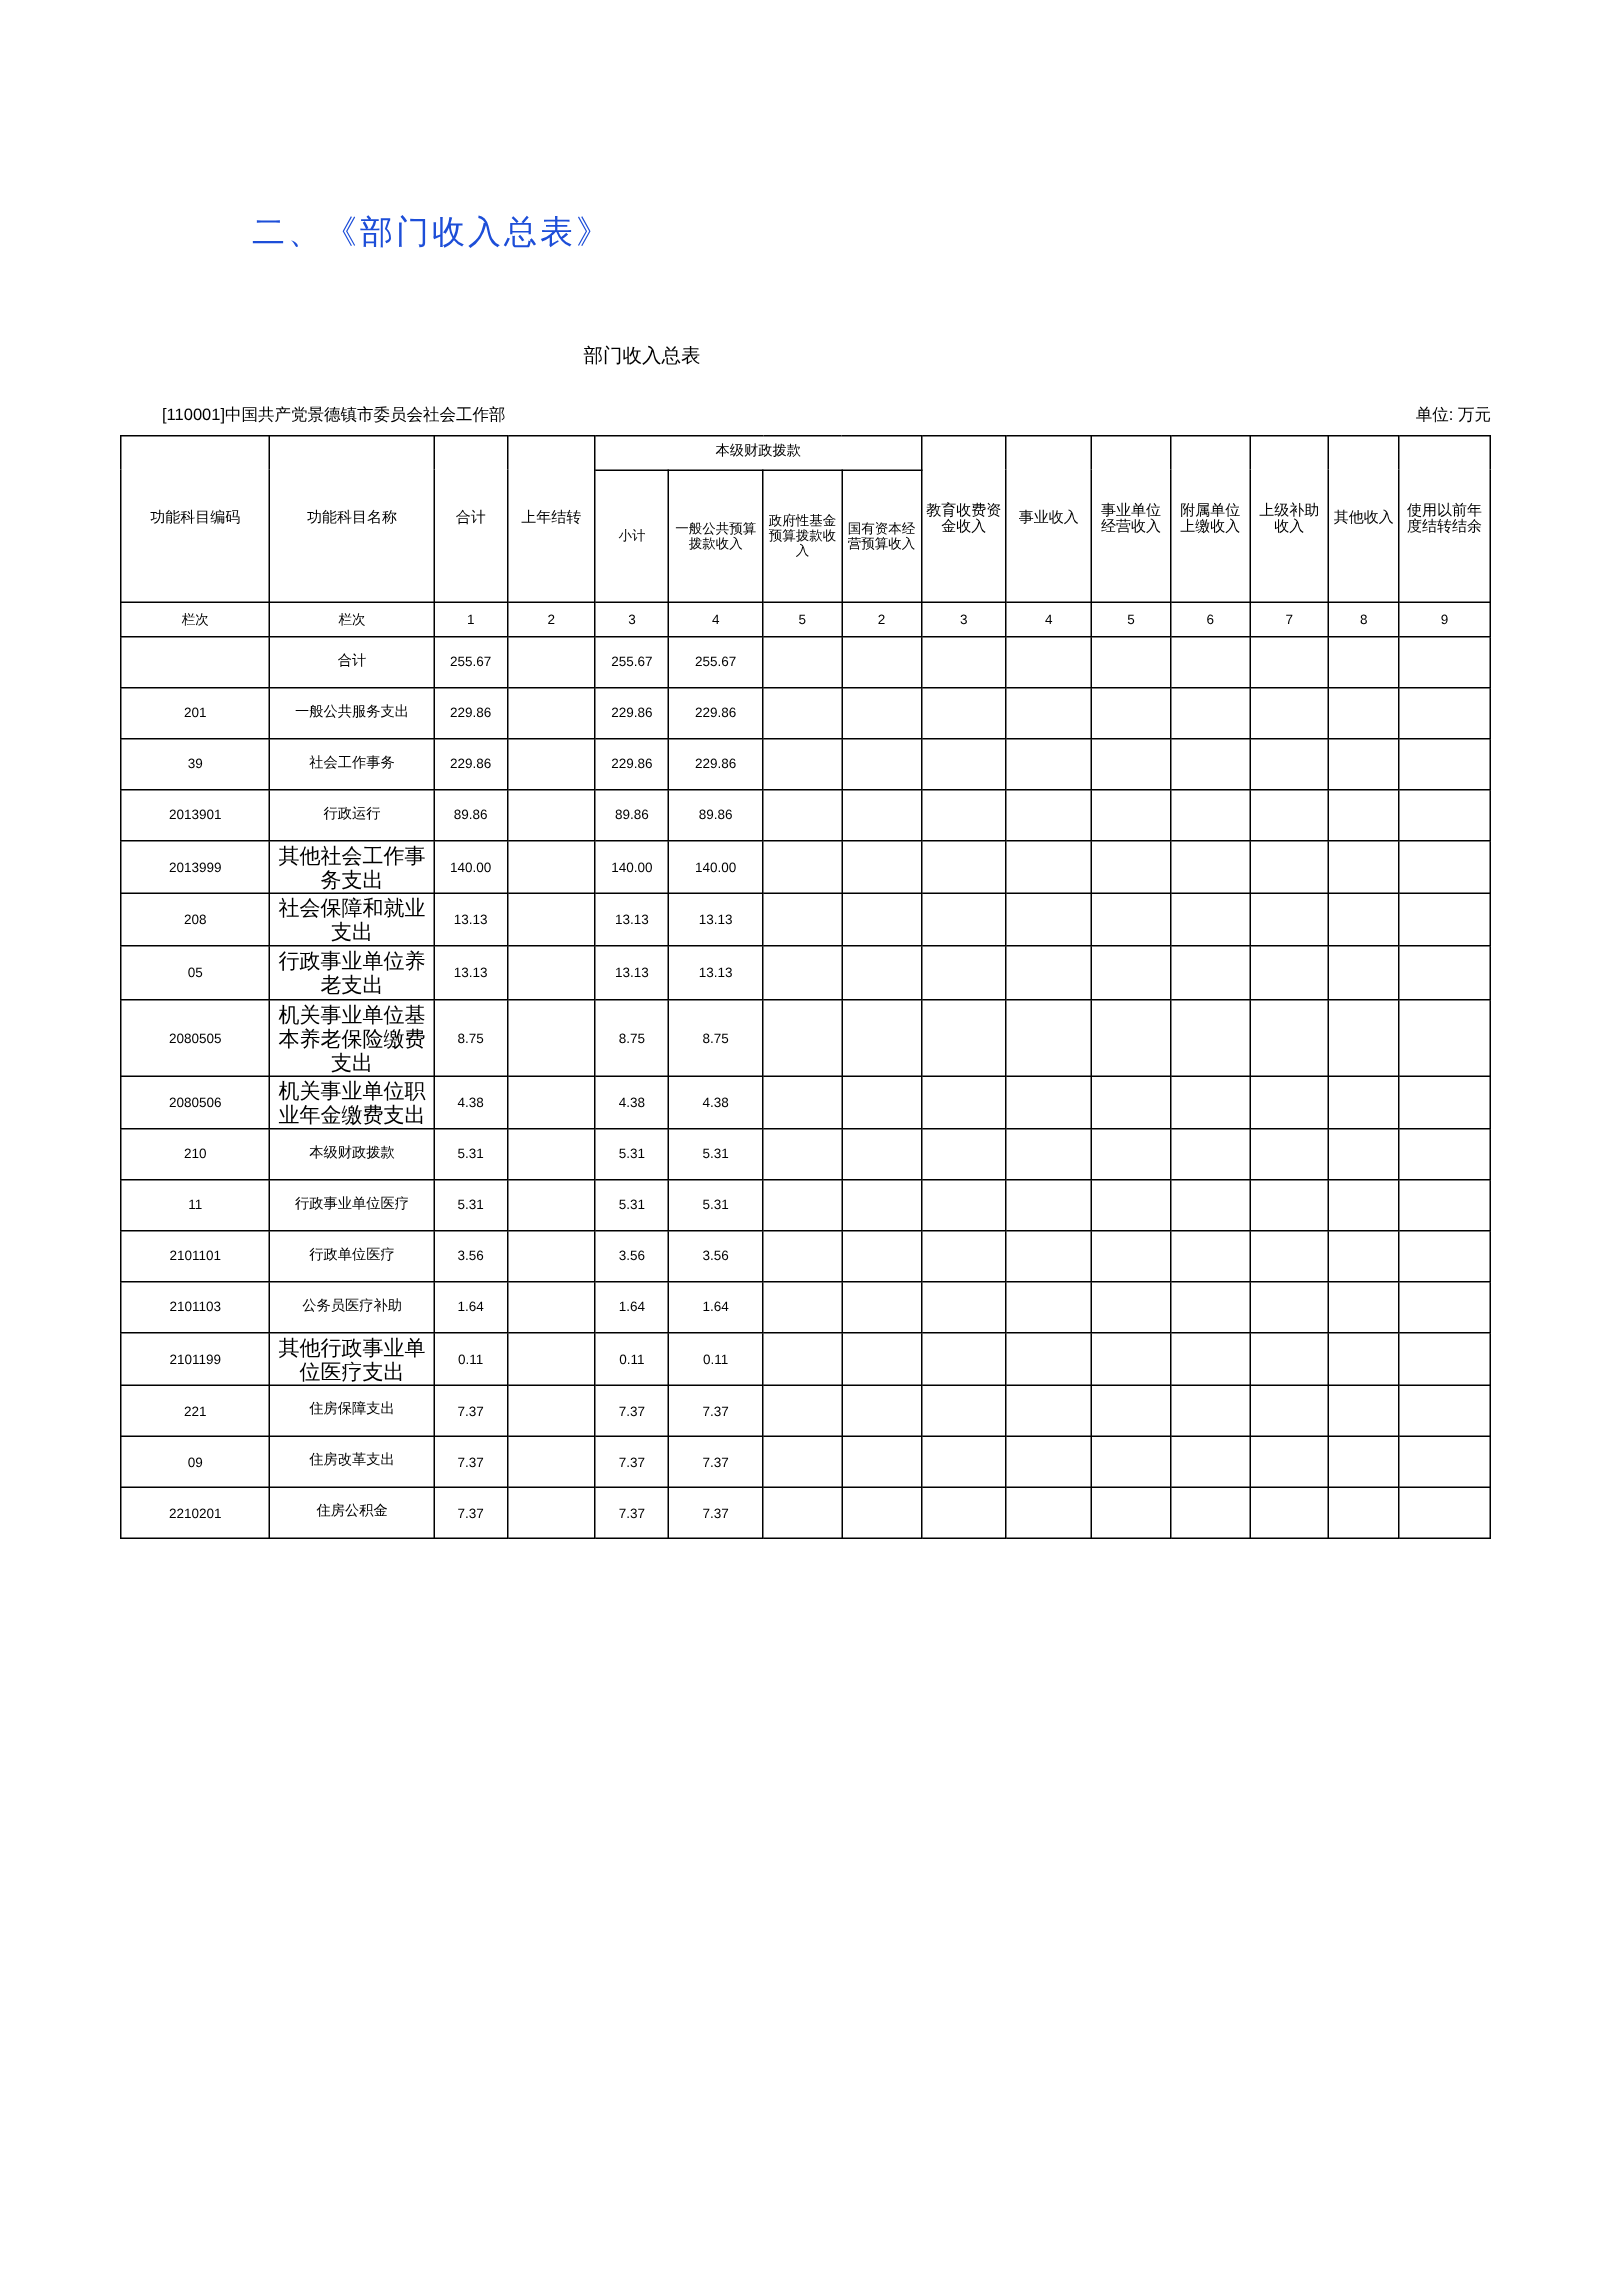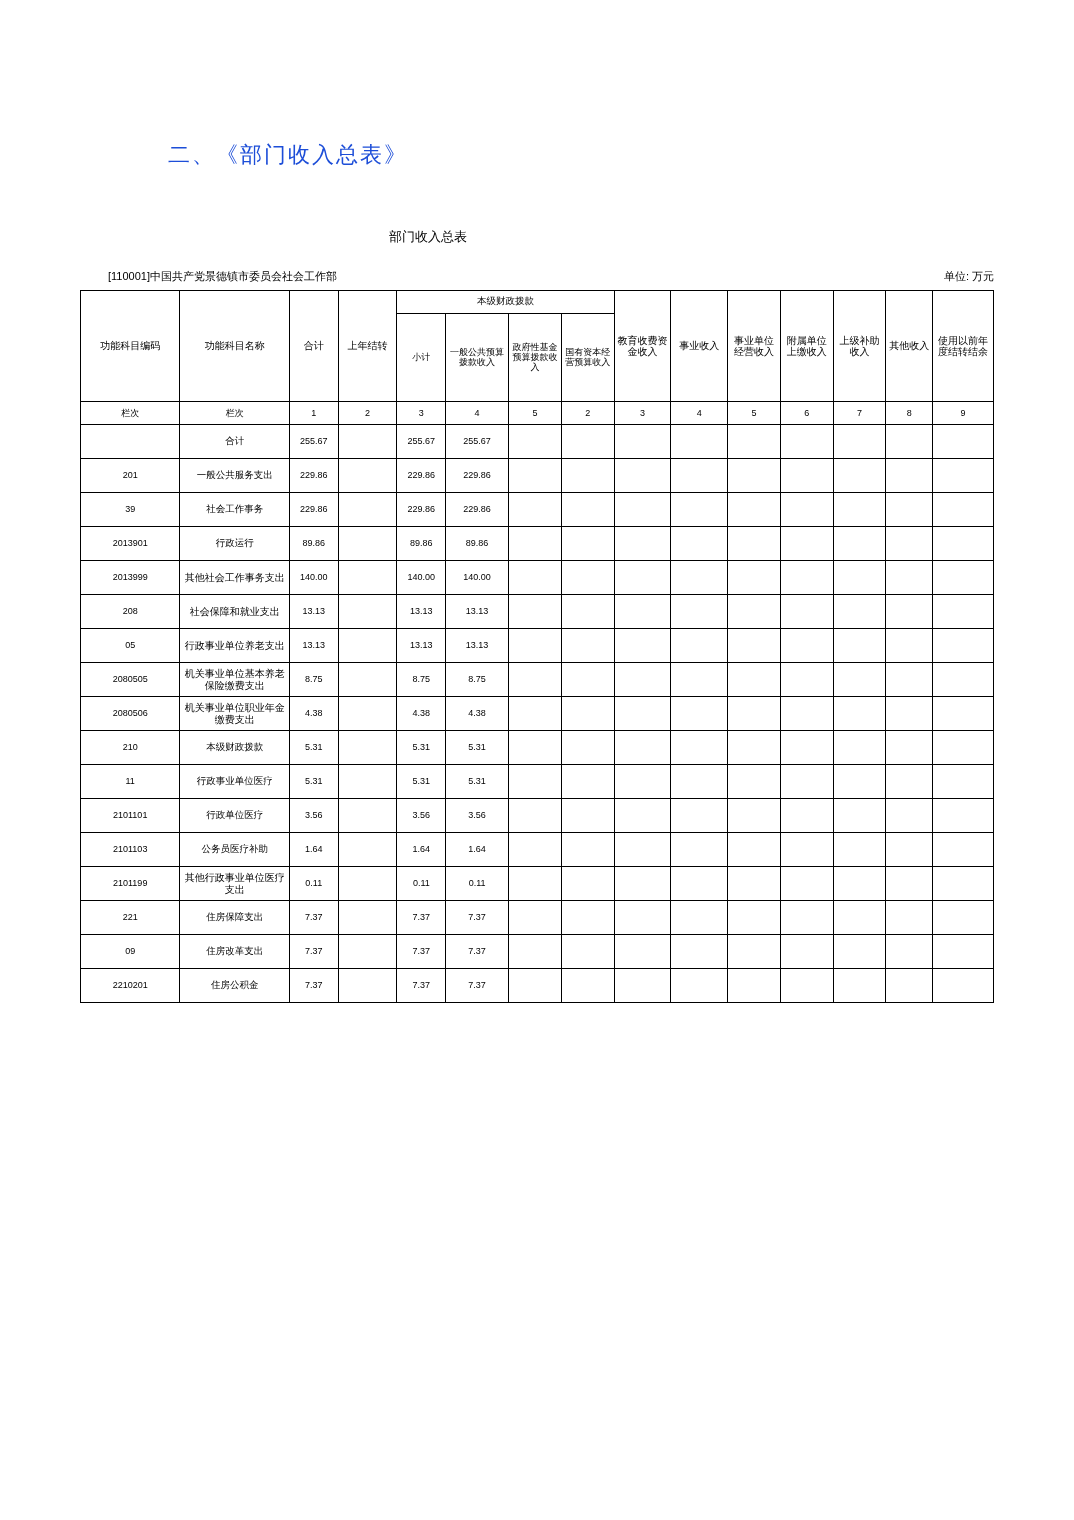--- a/index.html
+++ b/index.html
@@ -91,21 +91,21 @@
   .col-edu { width: 56px; }
   .col-career { width: 56px; }
   .col-op { width: 52px; }
   .col-affil { width: 52px; }
   .col-higher { width: 52px; }
   .col-other { width: 46px; }
   .col-prevyear { width: 60px; }
   .cell-name { font-size: 9.5px; }
   .cell-code { font-size: 9px; }
   .cell-val { font-size: 9px; }
-  .small-name { font-size: 10px; }
+  .small-name { font-size: 14px; }
 </style>
 </head>
 <body>
 
 <div class="page">
 
   <div class="heading" id="heading-income">二、《部门收入总表》</div>
 
   <div class="table-title">部门收入总表</div>
   <div class="dept-line">[110001]中国共产党景德镇市委员会社会工作部</div>

